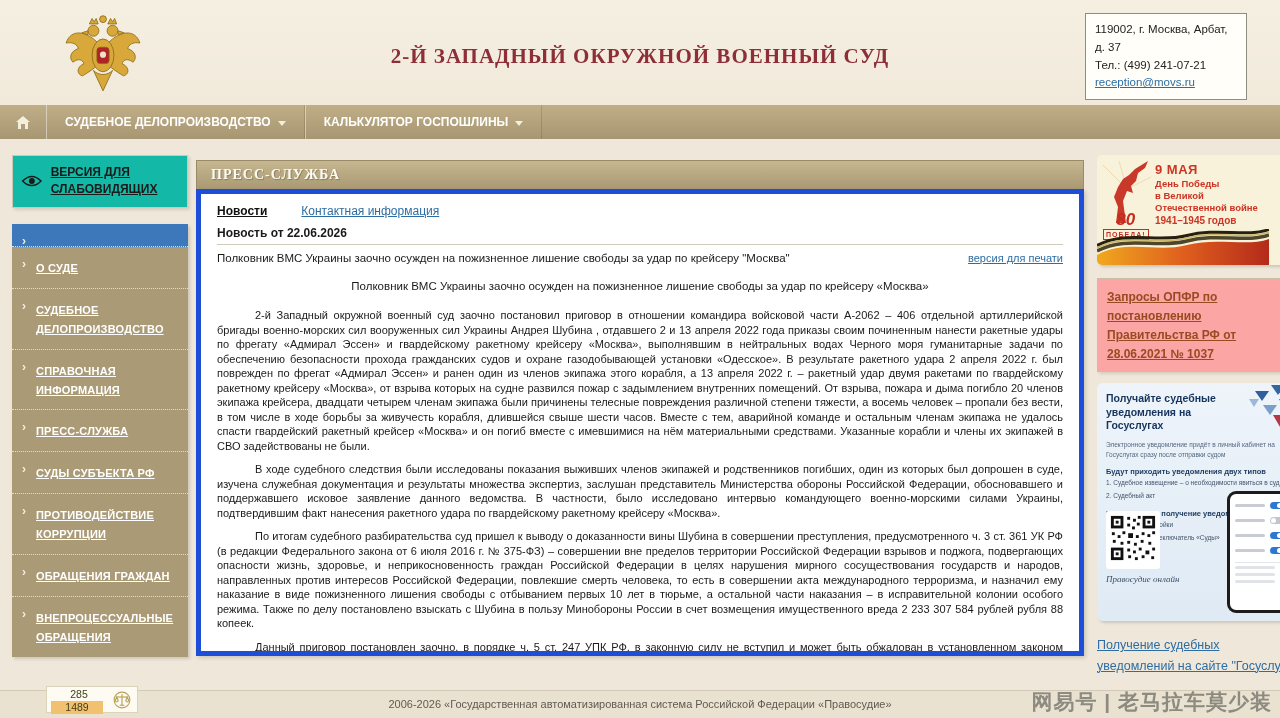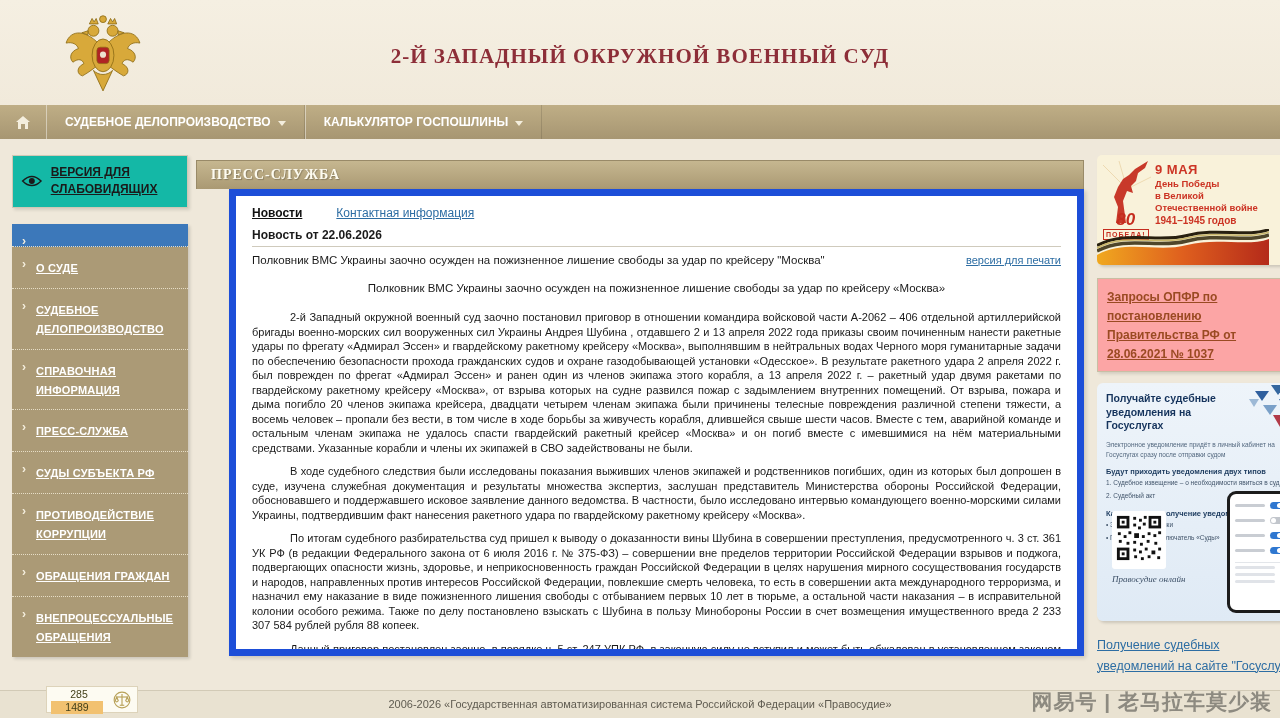--- a/index.html
+++ b/index.html
@@ -40,22 +40,22 @@
   .menu-item .arr { position:absolute; left:10px; top:10px; color:#f4eedd; font-weight:bold; font-size:12px; }
   .menu-item .lbl { color:#ffffff; font-size:11px; font-weight:bold; text-decoration:underline; line-height:1.45; letter-spacing:.2px; }
   .menu-item.active { background:#3c78ba; }
   
   .main { position:absolute; left:196px; top:160px; width:888px; }
   .main-bar { height:29px; background:linear-gradient(#c6b790,#aa9973);
     border:1px solid #998a68; border-bottom:none; color:#fdfbf0;
     font-family:"Liberation Serif", serif; font-weight:bold; font-size:14px;
     letter-spacing:1px; line-height:28px; padding-left:14px;
     text-shadow:1px 1px 1px rgba(0,0,0,.25); }
-  .panel { background:#ffffff; border:7px solid #1d4ed8; box-shadow:2px 2px 4px rgba(0,0,0,.15);
-    height:467px; overflow:hidden; padding:10px 16px 8px 16px; font-size:11px; color:#1a1a1a;margin-left:33px; }
+  .panel { background:#ffffff; border:5px solid #1d4ed8; box-shadow:2px 2px 4px rgba(0,0,0,.15);
+    height:467px; overflow:hidden; padding:10px 16px 8px 16px; font-size:11px; color:#1a1a1a; }
   .tabs { display:flex; gap:34px; margin-bottom:8px; }
   .tab-active { font-size:12px; font-weight:bold; color:#111; text-decoration:underline; cursor:pointer; }
   .tab-link { font-size:12px; color:#2d6da3; text-decoration:underline; cursor:pointer; }
   .news-date { font-size:12px; font-weight:bold; padding-bottom:4px; border-bottom:1px solid #cfcabc; }
   .title-row { display:flex; justify-content:space-between; align-items:flex-start; margin-top:7px; }
   .news-title { font-size:11.5px; }
   .print-link { font-size:11px; color:#2d6da3; text-decoration:underline; white-space:nowrap; margin-left:20px; cursor:pointer; }
   .article-heading { text-align:center; font-size:11.5px; margin:16px 60px 16px 60px; }
   .para { text-align:justify; text-indent:38px; line-height:14.5px; margin-bottom:9px; font-size:11px; }
   .published { text-align:right; color:#b0aca2; font-size:10.5px; margin-top:2px; }
@@ -75,21 +75,21 @@
   .opfr { margin-top:13px; background:#fca5a5; border:1px solid #c8bfa4; padding:8px 9px;
     box-shadow:2px 2px 3px rgba(0,0,0,.12); }
   .opfr a { font-size:12px; font-weight:bold; color:#9a4a22; text-decoration:underline; line-height:1.5; }
   .gos { position:relative; margin-top:11px; height:238px; background:linear-gradient(#eef4fa,#dfeaf5);
     border-radius:6px; overflow:hidden; box-shadow:2px 2px 3px rgba(0,0,0,.15); padding:9px 9px; }
   .gos-deco { position:absolute; right:2px; top:2px; width:52px; height:44px; }
   .gos-title { font-size:10.5px; font-weight:bold; color:#15335c; line-height:1.3; width:118px; }
   .gos-sub { font-size:6.5px; color:#53687f; line-height:1.5; margin-top:7px; }
   .gos-h { font-size:7.5px; font-weight:bold; color:#1b3a5e; margin-top:8px; }
   .gos-li { font-size:6.5px; color:#42556b; line-height:1.6; margin-top:2px; }
-  .gos-bottom { position:absolute; left:15px; top:128px; }
+  .gos-bottom { position:absolute; left:9px; top:128px; }
   .qr { background:#fff; padding:3px; border-radius:3px; display:inline-block; }
   .gos-foot { font-family:"Liberation Serif", serif; font-style:italic; font-size:9px; color:#3c4f66; margin-top:5px; }
   .phone { position:absolute; right:8px; top:108px; width:64px; height:122px; background:#fff;
     border:3px solid #1c1c1c; border-radius:9px; padding:8px 5px 4px 5px; }
   .ph-row { display:flex; justify-content:space-between; align-items:center; margin-bottom:8px; }
   .ph-line { width:30px; height:3px; background:#c9cdd3; border-radius:2px; }
   .tg { width:13px; height:7px; border-radius:4px; position:relative; }
   .tg.on { background:#2e77d0; } .tg.off { background:#c2c6cc; }
   .tg::after { content:""; position:absolute; top:1px; width:5px; height:5px; border-radius:50%; background:#fff; }
   .tg.on::after { right:1px; } .tg.off::after { left:1px; }
@@ -126,20 +126,25 @@
         <path d="M40 16 l4 -8 3 5 3 -5 3 8 z"></path>
           <path d="M67 16 l4 -8 3 5 3 -5 3 8 z"></path>
         <circle cx="60" cy="9" r="5"></circle>
         <ellipse cx="60" cy="62" rx="16" ry="24"></ellipse>
         <path d="M46 84 L60 114 L74 84 C66 92 54 92 46 84 Z"></path>
       </g>
       <rect x="51" y="50" width="18" height="24" rx="5" fill="#b02424" stroke="#8a6a14"></rect>
       <circle cx="60" cy="61" r="4.5" fill="#ece2cf"></circle>
     </svg>
     <div class="site-title">2-Й ЗАПАДНЫЙ ОКРУЖНОЙ ВОЕННЫЙ СУД</div>
+    <div class="contact">
+      <div>119002, г. Москва, Арбат, д. 37</div>
+      <div>Тел.: (499) 241-07-21</div>
+      <a href="#">reception@movs.ru</a>
+    </div>
   </div>
 
   <div class="nav">
     <div class="nav-home">
       <svg width="14" height="13" viewBox="0 0 14 13">
         <path d="M7 0 L14 6 L12 6 L12 13 L9 13 L9 8 L5 8 L5 13 L2 13 L2 6 L0 6 Z" fill="#f4eedd"></path>
       </svg>
     </div>
     <div class="nav-item">
       <span>СУДЕБНОЕ ДЕЛОПРОИЗВОДСТВО</span>

